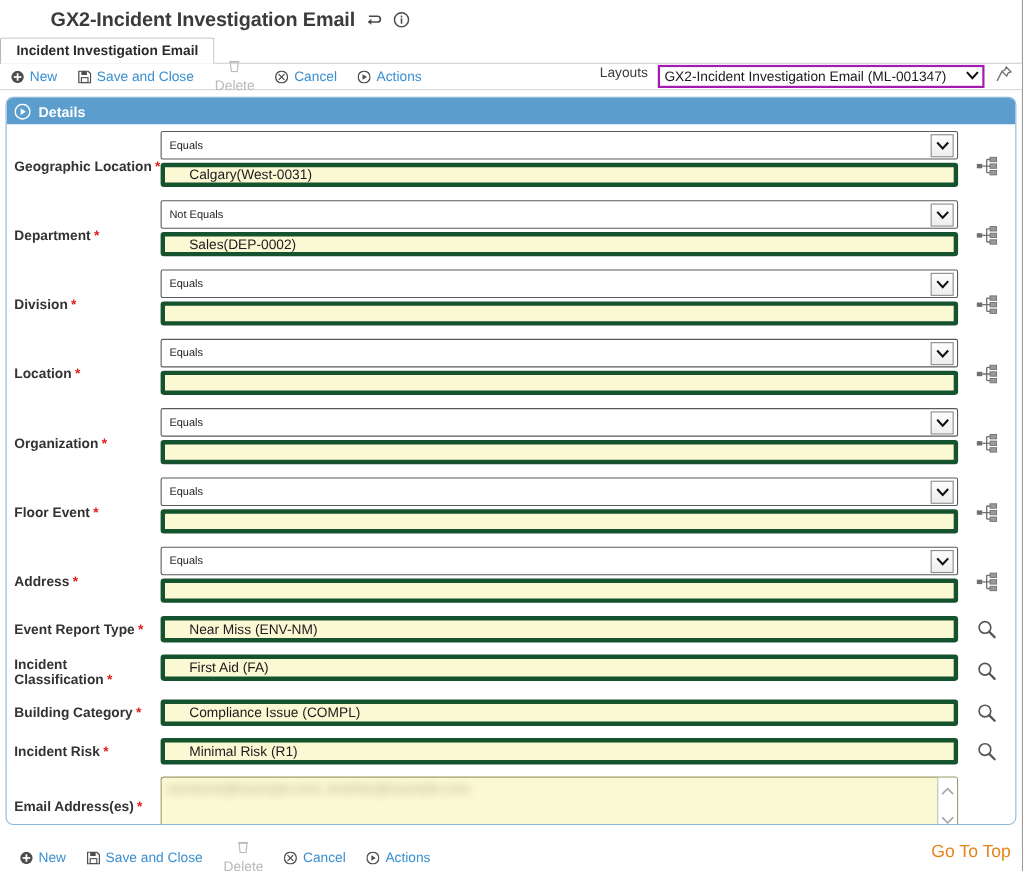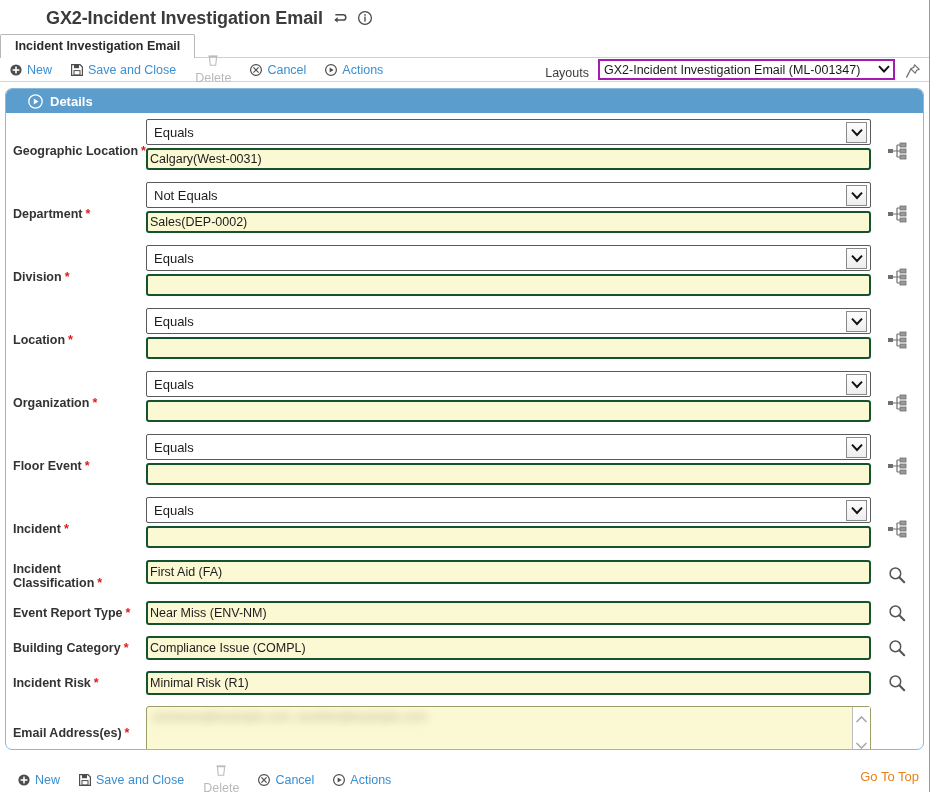--- a/index.html
+++ b/index.html
@@ -88,21 +88,21 @@
     white-space: nowrap;
     cursor: default;
   }
   .tb-item.disabled { color: #b9b9b9; flex-direction: column; }
   .tb-item .g { color: #4d4d4d; display:inline-flex; align-items:center; }
   .tb-item.disabled .g { color: #bcbcbc; }
 
   .tb-right {
     margin-left: auto;
     display: flex;
-    align-items: flex-end;
+    align-items: flex-start;
     gap: 9px;
     padding-right: 2px;
   }
   .lbl-layouts {
     font-size: 12.5px;
     color: #3b3b3b;
   }
   .layout-select {
     font-family: "Liberation Sans", sans-serif;
     font-size: 12.5px;
@@ -140,21 +140,21 @@
     position: relative;
     overflow: hidden;
   }
   .panel-hd {
     background: #5b9dcd;
     color: #ffffff;
     height: 24px;
     display: flex;
     align-items: center;
     gap: 7px;
-    padding-left: 22px;
+    padding-left: 7px;
     font-size: 13px;
     font-weight: bold;
     border-radius: 5px 5px 0 0;
   }
   .panel-hd .tri {
     display: inline-flex;
     align-items: center;
     justify-content: center;
   }
 
@@ -188,21 +188,21 @@
     display: flex;
     align-items: center;
     justify-content: center;
     color: #5c5c5c;
   }
 
   
   .selrow { position: relative; margin: 0 0 3px 0; }
   .fsel {
     font-family: "Liberation Sans", sans-serif;
-    font-size: 13px;
+    font-size: 10px;
     color: #1c1c1c;
     width: 100%;
     height: 26px;
     box-sizing: border-box;
     border: 1px solid #5a5a5a;
     border-radius: 2px;
     background: #ffffff;
     padding: 0 28px 0 7px;
     appearance: none;
     -webkit-appearance: none;
@@ -220,26 +220,26 @@
     justify-content: center;
     pointer-events: none;
   }
   .selbtn svg { display:block; }
 
   .ytext {
     width: 100%;
     height: 22px;
     box-sizing: border-box;
     background: #fbf8d4;
-    border: 2px solid #14532d;
+    border: 4px solid #14532d;
     border-radius: 3px;
     font-family: "Liberation Sans", sans-serif;
     font-size: 12.5px;
     color: #1c1c1c;
-    padding: 0 2px;
+    padding: 0 22px;
   }
   .ytext.tall {
     height: 24px;
   }
   .pairgap { height: 12px; }
 
   .ta-wrap {
     position: relative;
     width: 100%;
     height: 53px;
@@ -293,21 +293,21 @@
     display: flex;
     align-items: center;
     padding-left: 18px;
     box-sizing: border-box;
     background: #ffffff;
   }
   .gototop {
     position: absolute;
     right: 10px;
     bottom: 8px;
-    font-size: 13px;
+    font-size: 16px;
     color: #e8821a;
     white-space: nowrap;
   }
   svg { shape-rendering: geometricPrecision; }
 </style>
 </head>
 <body>
 
 <div class="page">
 
@@ -535,21 +535,21 @@
                 <rect x="1" y="8" width="5" height="4" fill="#6f6f6f"></rect>
                 <rect x="13" y="2" width="6" height="4" fill="#9a9a9a" stroke="#6f6f6f" stroke-width="0.8"></rect>
                 <rect x="13" y="8" width="6" height="4" fill="#9a9a9a" stroke="#6f6f6f" stroke-width="0.8"></rect>
                 <rect x="13" y="14" width="6" height="4" fill="#9a9a9a" stroke="#6f6f6f" stroke-width="0.8"></rect>
                 <path d="M6 10 h4 M10 4 v12 M10 4 h3 M10 10 h3 M10 16 h3" stroke="#6f6f6f" stroke-width="1.2" fill="none"></path>
               </svg>
             </div>
           </div>
           <div class="row">
             <div class="lbl">
-              <span>Incident</span>
+              <span>Address</span>
               <span class="req">*</span>
             </div>
             <div class="fieldcol"><div class="selrow"><select class="fsel"><option>Equals</option></select><span class="selbtn">
                   <svg width="12" height="9" viewBox="0 0 12 9">
                     <path d="M1 1.6 L6 7 L11 1.6" fill="none" stroke="#111" stroke-width="1.9"></path>
                   </svg>
                 </span></div><input class="ytext" type="text" value="" style=""><div class="pairgap"></div></div>
             <div class="iconcol">
               <svg width="20" height="20" viewBox="0 0 20 20">
                 <rect x="1" y="8" width="5" height="4" fill="#6f6f6f"></rect>
@@ -557,32 +557,32 @@
                 <rect x="13" y="8" width="6" height="4" fill="#9a9a9a" stroke="#6f6f6f" stroke-width="0.8"></rect>
                 <rect x="13" y="14" width="6" height="4" fill="#9a9a9a" stroke="#6f6f6f" stroke-width="0.8"></rect>
                 <path d="M6 10 h4 M10 4 v12 M10 4 h3 M10 10 h3 M10 16 h3" stroke="#6f6f6f" stroke-width="1.2" fill="none"></path>
               </svg>
             </div>
           </div>
         </div>
 
       <div id="lkrows">
           <div class="row" style="margin-bottom: 11px;">
-            <div class="lbl two-line" style="display:block;padding-top:2px;"><span>Incident Classification</span><span class="req">*</span></div>
-            <div class="fieldcol"><input class="ytext tall" type="text" value="First Aid (FA)" style=""></div>
+            <div class="lbl" style="display:block;padding-top:5px;"><span>Event Report Type</span><span class="req">*</span></div>
+            <div class="fieldcol"><input class="ytext tall" type="text" value="Near Miss (ENV-NM)" style=""></div>
             <div class="iconcol">
               <svg width="18" height="18" viewBox="0 0 18 18">
                 <circle cx="7.4" cy="7.4" r="5.3" fill="none" stroke="#555" stroke-width="1.5"></circle>
                 <path d="M11.3 11.3 L16.2 16.2" stroke="#555" stroke-width="2.1" stroke-linecap="round"></path>
               </svg>
             </div>
           </div>
           <div class="row" style="margin-bottom: 11px;">
-            <div class="lbl" style="display:block;padding-top:5px;"><span>Event Report Type</span><span class="req">*</span></div>
-            <div class="fieldcol"><input class="ytext tall" type="text" value="Near Miss (ENV-NM)" style=""></div>
+            <div class="lbl two-line" style="display:block;padding-top:2px;"><span>Incident Classification</span><span class="req">*</span></div>
+            <div class="fieldcol"><input class="ytext tall" type="text" value="First Aid (FA)" style=""></div>
             <div class="iconcol">
               <svg width="18" height="18" viewBox="0 0 18 18">
                 <circle cx="7.4" cy="7.4" r="5.3" fill="none" stroke="#555" stroke-width="1.5"></circle>
                 <path d="M11.3 11.3 L16.2 16.2" stroke="#555" stroke-width="2.1" stroke-linecap="round"></path>
               </svg>
             </div>
           </div>
           <div class="row" style="margin-bottom: 11px;">
             <div class="lbl" style="display:block;padding-top:5px;"><span>Building Category</span><span class="req">*</span></div>
             <div class="fieldcol"><input class="ytext tall" type="text" value="Compliance Issue (COMPL)" style=""></div>

